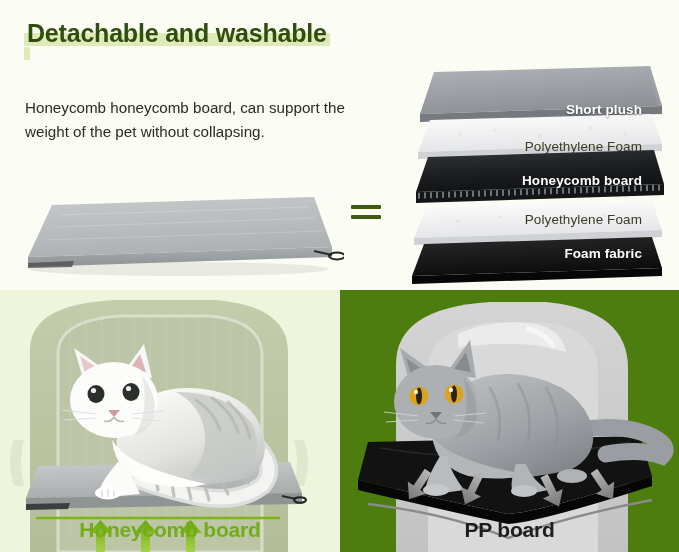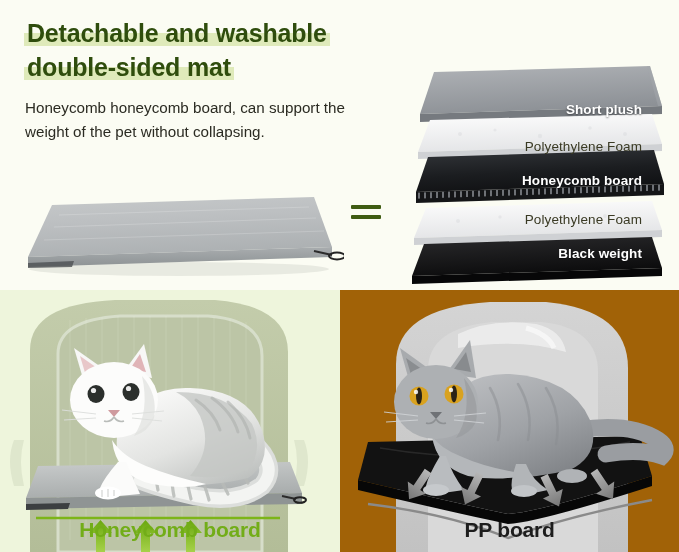--- a/index.html
+++ b/index.html
@@ -64,21 +64,21 @@
   .l2 { top:111px; }
   .l3 { top:150px; }
   .l4 { top:184px; }
 
   
   .bottom-section {
     position:absolute; left:0; top:290px; width:679px; height:262px;
   }
   .panel { position:absolute; top:0; height:262px; overflow:hidden; }
   .panel-left  { left:0;     width:340px; background:#eef5dc; }
-  .panel-right { left:340px; width:339px; background:#a16207; }
+  .panel-right { left:340px; width:339px; background:#4d7c0f; }
 
   .scene { position:absolute; left:0; top:0; width:100%; height:100%; }
 
   .cap {
     position:absolute; bottom:10px; left:0; right:0; text-align:center;
     font-size:21px; font-weight:bold; letter-spacing:-0.2px;
   }
   .cap-green { color:#72ad18; }
   .cap-dark  { color:#1d1d1d; }
 </style>
@@ -90,21 +90,20 @@
   <div class="top-section">
 
     <div class="headline">
       <div class="hl-line">
         <span class="hl-bg"></span>
         <span class="hl-tx">Detachable and washable</span>
       </div>
       <br>
       <div class="hl-line">
         <span class="hl-bg"></span>
-        <span class="hl-tx">double-sided mat</span>
       </div>
     </div>
 
     <div class="subtitle">Honeycomb honeycomb board, can support the weight of the pet without collapsing.</div>
 
     <div class="mat-wrap">
       <svg class="mat-svg" viewBox="0 0 330 95">
         <defs>
           <linearGradient id="matTop" x1="0" y1="0" x2="0.25" y2="1">
             <stop offset="0%" stop-color="#c6c9ca"></stop>
@@ -246,21 +245,21 @@
         <g>
           <path d="M24,182 L252,175 L262,206 L12,214 Z" fill="url(#gBlack)"></path>
           <path d="M12,214 L262,206 L262,214 L12,222 Z" fill="#070708"></path>
         </g>
       </svg>
 
       <div class="lbl plush l0">Short plush</div>
       <div class="lbl dark  l1">Polyethylene Foam</div>
       <div class="lbl white l2">Honeycomb board</div>
       <div class="lbl dark  l3">Polyethylene Foam</div>
-      <div class="lbl white l4">Black weight</div>
+      <div class="lbl white l4">Foam fabric</div>
     </div>
   </div>
 
   <div class="bottom-section">
 
     <div class="panel panel-left">
       <svg class="scene" viewBox="0 0 340 262">
         <defs>
           <linearGradient id="carrierG" x1="0" y1="0" x2="0" y2="1">
             <stop offset="0%" stop-color="#c3ccab"></stop>

